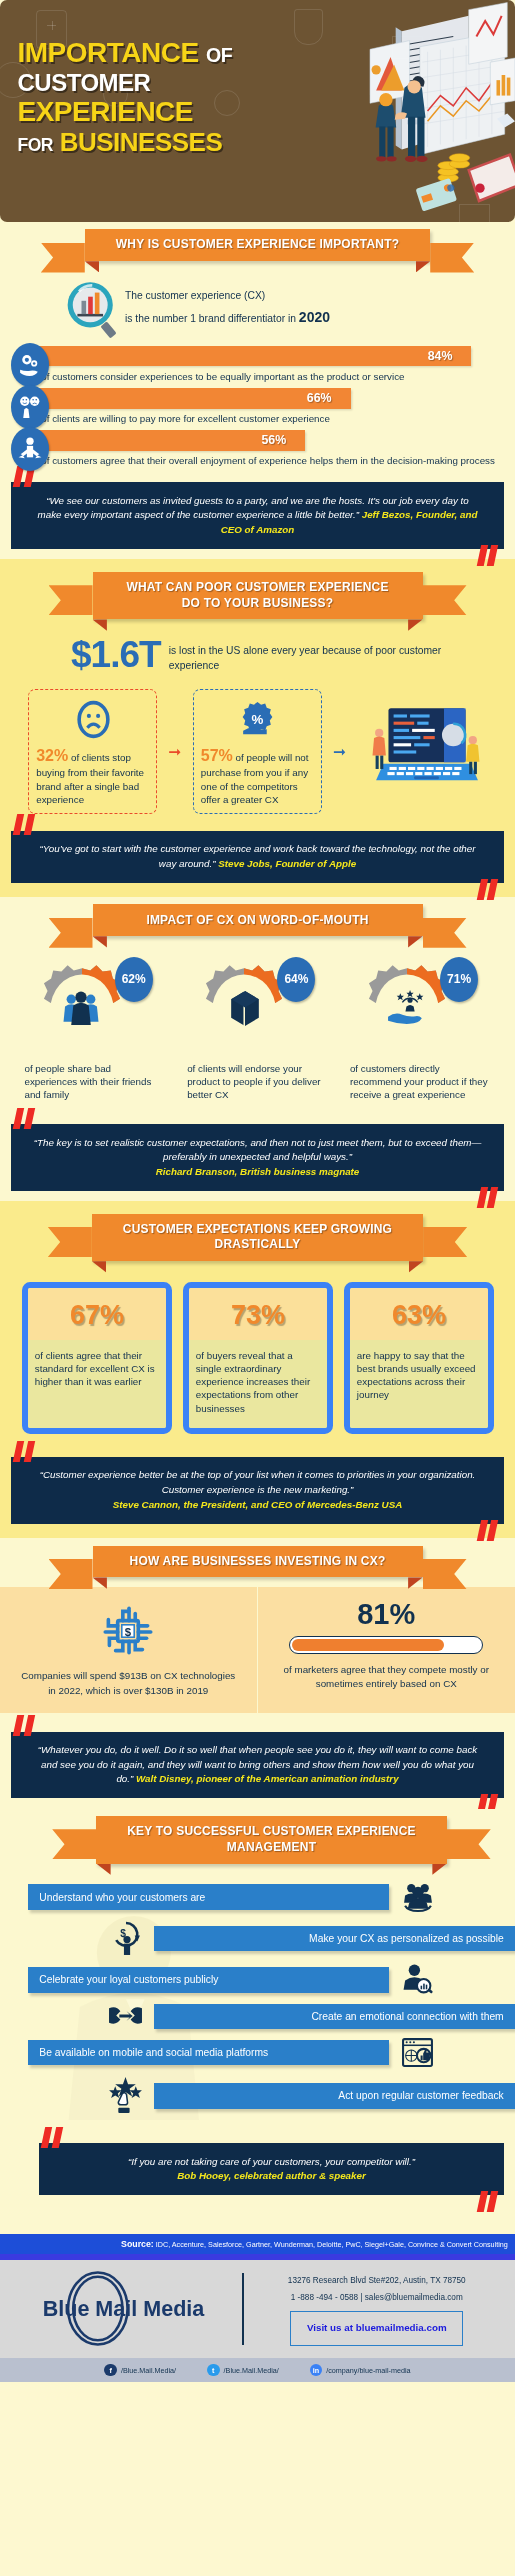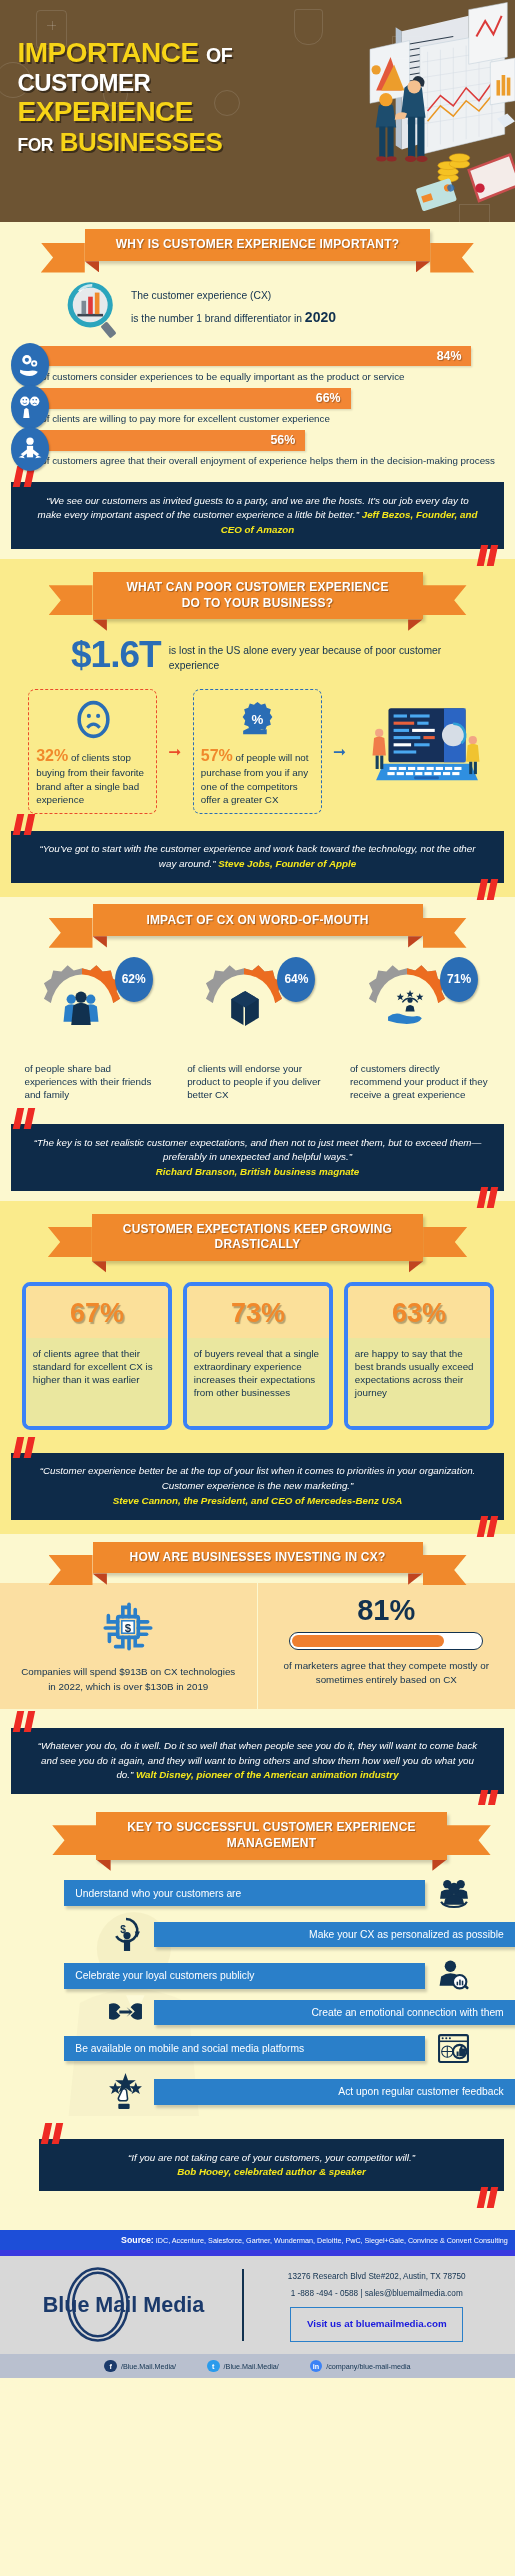--- a/index.html
+++ b/index.html
@@ -6,21 +6,21 @@
   body {
     width:515px;
     font-family:"Liberation Sans", sans-serif;
     background:#fdf8d0;
     color:#11314f;
   }
   .page { width:515px; position:relative; overflow:hidden; }
 
   
   .hero {
-    height:222px; background:#6d5433; position:relative; overflow:hidden;
+    height:222px; background:#6d5433; position:relative; overflow:hidden;border-radius:7px;
   }
   .hero-deco { position:absolute; border:1px solid rgba(255,255,255,.12); }
   .hero-title { position:absolute; left:17.5px; top:40px; width:319px; z-index:4; }
   .ht-line { font-weight:bold; letter-spacing:-0.5px; line-height:.96;
     text-shadow:1.5px 1.5px 0 rgba(0,0,0,.45); }
   .ht-yellow { color:#f7d417; }
   .ht-white { color:#ffffff; }
   .ht-l1 { font-size:28px; }
   .ht-l1 .small { font-size:19.6px; }
   .ht-l2 { font-size:24px; margin-top:4.1px; }
@@ -41,31 +41,31 @@
      background:#f0892c; z-index:1; }
   .ribbon .tail.l { left:-44px; clip-path:polygon(0 0,100% 0,100% 100%,0 100%,28% 50%); }
   .ribbon .tail.r { right:-44px; clip-path:polygon(0 0,100% 0,72% 50%,100% 100%,0 100%); }
   .ribbon .notch { position:absolute; top:100%; width:14.4px; height:11.3px;
      background:#c0441f; z-index:0; }
   .ribbon .notch.l { left:0; clip-path:polygon(0 0,100% 0,100% 100%); }
   .ribbon .notch.r { right:0; clip-path:polygon(0 0,100% 0,0 100%); }
 
   
   .sec-cream { background:#fcf8cf; padding-bottom:5.2px; }
-  .intro { display:flex; align-items:center; gap:10px; padding:7.2px 20.6px 3.1px 62px; }
+  .intro { display:flex; align-items:center; gap:4px; padding:7.2px 20.6px 3.1px 62px; }
   .intro-text { font-size:10.3px; line-height:1.75; }
   .intro-text .year { font-size:14px; font-weight:bold; }
 
   .statrow { position:relative; padding:3.1px 0 2.1px 0; margin-left:11.3px; }
   .stat-badge { position:absolute; left:0; top:0; width:38px; height:44px;
     background:#2a6db5; border-radius:50%; display:flex; align-items:center;
     justify-content:center; z-index:3; box-shadow:1px 1.5px 2.1px rgba(0,0,0,.25); }
   .stat-bar { margin-left:27px; height:20.6px; background:#f28634;
     display:flex; align-items:center; justify-content:flex-end;
-    color:#fff; font-size:12.4px; font-weight:bold; padding-right:10px;
+    color:#fff; font-size:12.4px; font-weight:bold; padding-right:19px;
     text-shadow:1px 1px 1px rgba(0,0,0,.3);
     box-shadow:1.5px 2.1px 2.1px rgba(0,0,0,.15); }
   .stat-cap { margin-left:30px; padding-right:15.5px; font-size:9.8px;
     line-height:1.35; margin-top:3.1px; }
 
   
   .quote-block { position:relative; margin:13.4px 11.3px 5.2px 11.3px; }
   .quote-box { background:#0e2b49; color:#fff; padding:11.3px 21.6px;
     font-style:italic; font-size:9.8px; line-height:1.5; text-align:center; }
   .quote-box .author { color:#f5e71c; font-weight:bold; font-style:italic; }
@@ -98,21 +98,21 @@
   .gear-col { width:155px; text-align:left; }
   .gear-top { position:relative; height:103px; }
   .gear-pct { position:absolute; right:19.6px; top:-2.1px; width:38px; height:45px;
      background:#2a6db5; border-radius:50%; color:#fff; font-size:12px;
      font-weight:bold; display:flex; align-items:center; justify-content:center;
      z-index:5; box-shadow:1px 1.5px 2.1px rgba(0,0,0,.25); }
   .gear-cap { font-size:9.8px; line-height:1.35; padding:0 8.2px 0 7.2px; }
 
   
   .expect { display:flex; gap:10.3px; padding:11.3px 20.6px 5.2px 21.6px; }
-  .ecard { width:157px; border:4px solid #3b82f6; border-radius:8.2px;
+  .ecard { width:157px; border:6px solid #3b82f6; border-radius:8.2px;
      overflow:hidden; background:#fbe9a4; }
   .ecard .top { background:#fbe09a; text-align:center; padding:12.4px 0 9.3px 0; }
   .ecard .top .p { font-size:27px; font-weight:bold; color:#f0892c;
      text-shadow:1.5px 1.5px 1px rgba(0,0,0,.28); }
   .ecard .bot { background:#eae79f; padding:8.2px 7.2px 10.3px 7.2px;
      font-size:9.8px; line-height:1.35; min-height:88px; }
 
   
   .invest { display:flex; background:#fbdfa2; }
   .invest .half { width:50%; padding:13.4px 18.5px 15.5px 18.5px; text-align:center; }
@@ -120,21 +120,21 @@
   .invest .icon { display:flex; justify-content:center; margin-bottom:7.2px; }
   .invest .cap { font-size:9.8px; line-height:1.45; }
   .invest .pct81 { font-size:29px; font-weight:bold; color:#11314f;
      line-height:1; margin-bottom:7.2px; }
   .progress { height:17.5px; border-radius:9.3px; background:#fff;
      border:1px solid #11314f; padding:2.1px; margin:0 13.4px 9.3px 13.4px; }
   .progress .fill { height:100%; width:81%; border-radius:7.2px; background:#ef7f2f; }
 
   
   .keys { position:relative; padding:8.2px 0 5.2px 0; }
-  .keyrow { display:flex; align-items:center; margin-bottom:7.2px;margin-left:36px; }
+  .keyrow { display:flex; align-items:center; margin-bottom:7.2px; }
   .keybar { background:#2a7fc9; color:#fff; font-size:10.3px; padding:7.2px 11.3px;
     box-shadow:2.1px 2.6px 2.6px rgba(0,0,0,.18); }
   .keyrow.left .keybar { width:361px; text-align:left; }
   .keyrow.right { justify-content:flex-end; }
   .keyrow.right .keybar { width:361px; text-align:right; }
   .keyicon { width:57px; display:flex; justify-content:center; align-items:center; }
 
   
   .source { background:#1d4ed8; color:#fff; padding:5.2px 7.2px; font-size:7.2px;
      text-align:right; }

